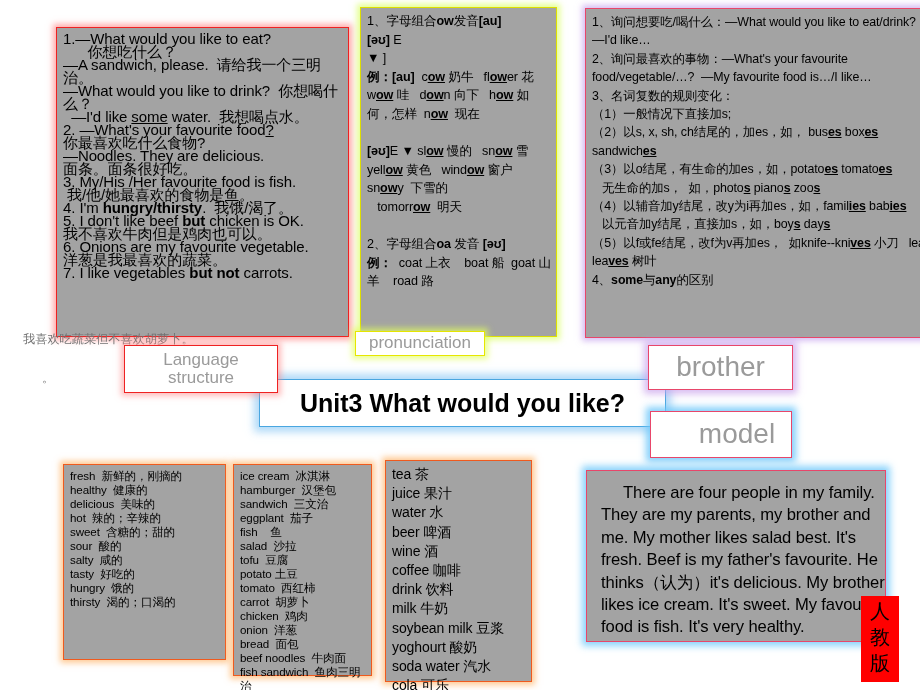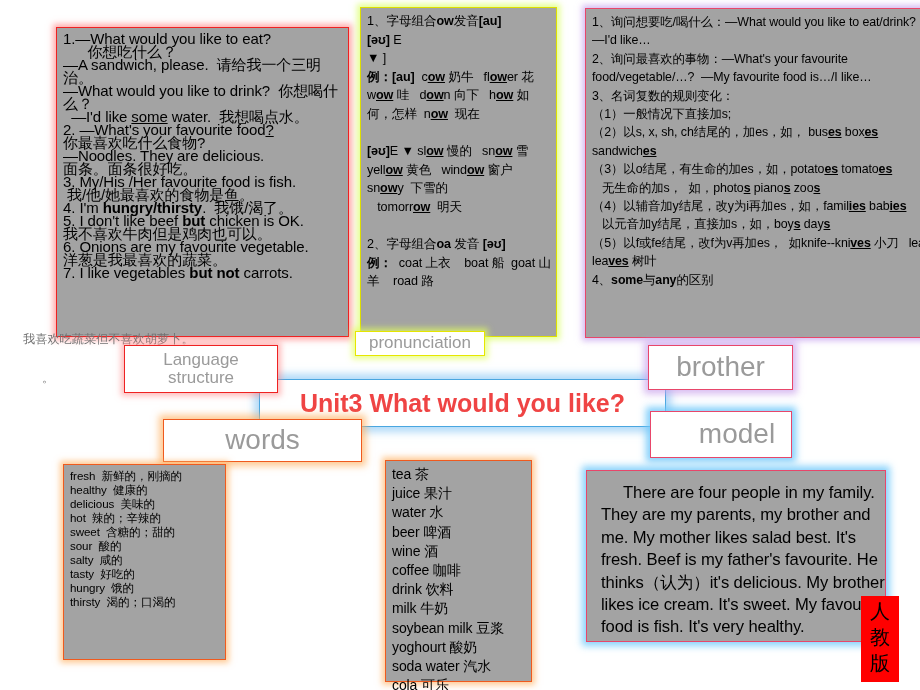--- a/index.html
+++ b/index.html
@@ -111,21 +111,21 @@
   .title-box {
     position: absolute;
     background: #fff;
     display: flex;
     align-items: center;
     justify-content: center;
   }
   .title-text {
     font-size: 25px;
     font-weight: bold;
-    color: #ef4444;
+    color: #000000;
     letter-spacing: 0px;
     white-space: nowrap;
   }
 
   
   .overflow-line {
     position: absolute;
     font-size: 12.2px;
     line-height: 17.4px;
     color: #737373;
@@ -175,30 +175,32 @@
 
   <div class="title-box glow-cyan-title" style="left:259px; top:379px; width:405px; height:46px;">
     <span class="title-text">Unit3  What would you like?</span>
   </div>
 
   <div class="label label-lang" style="left:124px; top:345px; width:154px; height:48px; white-space:pre-line;">Language
 structure</div>
 
   <div class="label label-pron" style="left:355px; top:331px; width:130px; height:25px;">pronunciation</div>
 
-  <div class="label label-words" style="left:163px; top:419px; width:199px; height:43px;">words</div>
 
   <div class="label label-grammar" style="left:648px; top:345px; width:145px; height:45px;">brother</div>
 
   <div class="label label-model" style="left:650px; top:411px; width:142px; height:47px;padding-left:32px;">model</div>
 
   <div class="box glow-orange" style="left:23px; top:464px; width:163px; height:196px;">
     <div class="txt vocab" id="vc0">fresh  新鲜的，刚摘的<br>healthy  健康的<br>delicious  美味的<br>hot  辣的；辛辣的<br>sweet  含糖的；甜的<br>sour  酸的<br>salty  咸的<br>tasty  好吃的<br>hungry  饿的<br>thirsty  渴的；口渴的</div>
   </div>
 
+  <div class="box glow-orange" style="left:193px; top:464px; width:139px; height:212px;">
+    <div class="txt vocab" id="vc1">ice cream  冰淇淋<br>hamburger  汉堡包<br>sandwich  三文治<br>eggplant  茄子<br>fish    鱼<br>salad  沙拉<br>tofu  豆腐<br>potato 土豆<br>tomato  西红柿<br>carrot  胡萝卜<br>chicken  鸡肉<br>onion  洋葱<br>bread  面包<br>beef noodles  牛肉面<br>fish sandwich  鱼肉三明治</div>
+  </div>
 
   <div class="box glow-orange" style="left:345px; top:460px; width:147px; height:222px;">
     <div class="txt drinks" id="vc2">tea 茶<br>juice 果汁<br>water 水<br>beer 啤酒<br>wine 酒<br>coffee 咖啡<br>drink 饮料<br>milk 牛奶<br>soybean milk 豆浆<br>yoghourt 酸奶<br>soda water 汽水<br>cola 可乐</div>
   </div>
 
   <div class="box glow-blue" style="left:546px; top:470px; width:300px; height:172px;">
     <div class="txt model-txt">There are four people in my family. They are my parents, my brother and me. My mother likes salad best. It's fresh. Beef is my father's favourite. He thinks（认为）it's delicious. My brother likes ice cream. It's sweet. My favourite food is fish. It's very healthy.</div>
   </div>
 
   <div class="stamp" style="left:861px; top:596px; width:38px; height:86px;" id="stamp">

